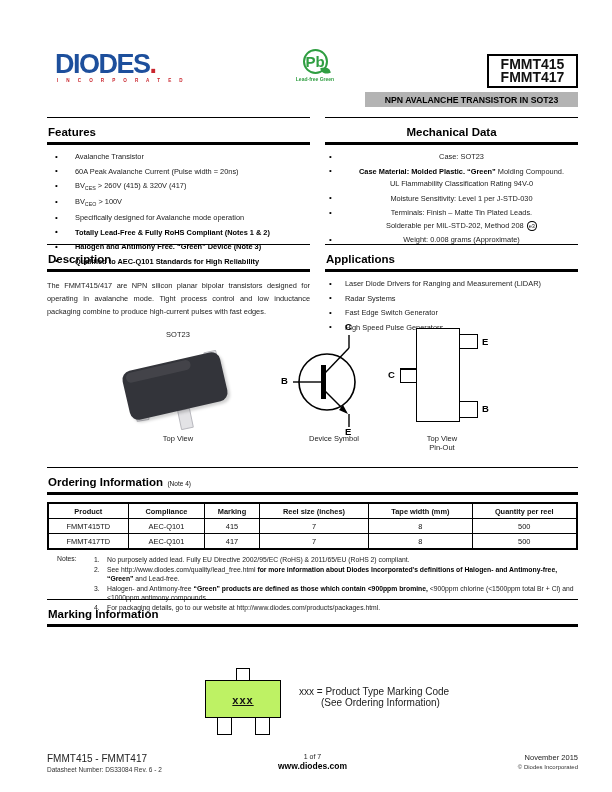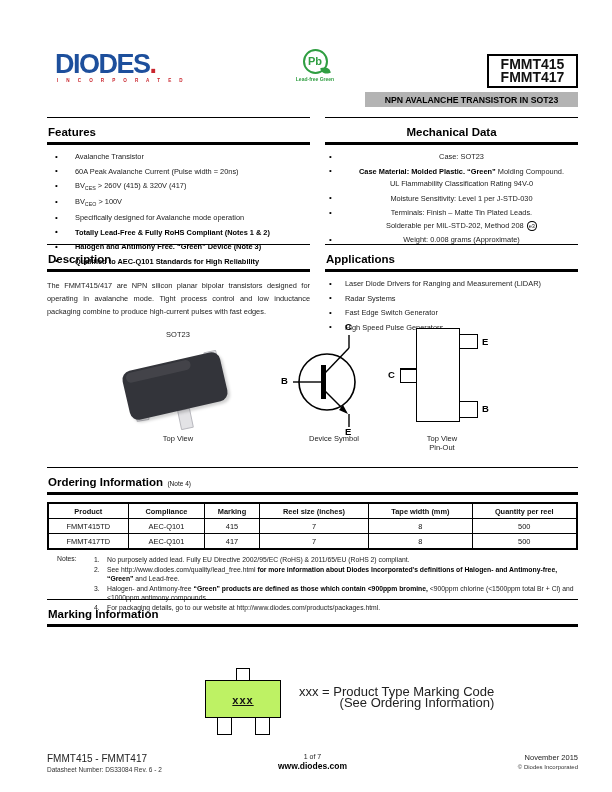--- a/index.html
+++ b/index.html
@@ -11,21 +11,21 @@
   }
 
   
   .logo { position:absolute; left:55px; top:50px; width:140px; }
   .logo-word { font-size:27px; font-weight:800; letter-spacing:-1.5px; color:#1d4f9c; line-height:28px; font-family:"Liberation Sans", sans-serif; }
   .logo-dot { color:#c9252d; }
   .logo-sub { margin-top:0px; font-size:4.6px; font-weight:bold; color:#c9252d; letter-spacing:3.4px; padding-left:2px; }
 
   .pb-badge { position:absolute; left:292px; top:49px; width:46px; text-align:center; }
   .pb-circle { width:25px; height:25px; border:2.2px solid #2f9e41; border-radius:50%;
-    margin:0 auto; color:#2f9e41; font-weight:bold; font-size:11px; line-height:21px; position:relative; background:#fff; }
+    margin:0 auto; color:#2f9e41; font-weight:bold; font-size:15px; line-height:21px; position:relative; background:#fff; }
   .pb-leaf { position:absolute; right:-4px; bottom:-2px; width:9px; height:7px; background:#2f9e41;
     border-radius:0 80% 0 80%; transform:rotate(-15deg); }
   .pb-label { margin-top:2px; font-size:5px; font-weight:bold; color:#2f9e41; }
 
   .part-box { position:absolute; left:487px; top:54px; width:91px; border:2px solid #000;
     text-align:center; font-weight:bold; font-size:14px; line-height:13px; padding:2px 0; background:#fff; }
 
   .title-bar { position:absolute; left:365px; top:92px; width:213px; background:#b3b3b3;
     color:#000; font-weight:bold; font-size:8.7px; text-align:center; padding:2.5px 0 2px; }
 
@@ -74,21 +74,21 @@
   .notes { display:flex; margin-top:5px; padding-left:10px; }
   .notes-label { width:37px; font-size:6.8px; color:#222; flex:none; }
   .notes-body { flex:1; }
   .note-line { position:relative; font-size:6.8px; line-height:9.3px; color:#222; padding-left:13px; margin-bottom:0.5px; }
   .note-line .num { position:absolute; left:0; top:0; }
 
   
   .mark-pkg-body { position:absolute; border:1.4px solid #000; background:#bef264; text-align:center;text-decoration:underline; }
   .mark-code { font-weight:bold; font-size:11px; letter-spacing:1px; }
   .mark-lead { position:absolute; border:1.2px solid #000; background:#fff; }
-  .mark-legend { position:absolute; font-size:13px; line-height:11px; color:#222;text-align:right; }
+  .mark-legend { position:absolute; font-size:10px; line-height:11px; color:#222; }
   .mark-legend .ind { padding-left:22px; }
 
   
   .footer { position:absolute; left:47px; top:753px; width:531px; display:flex; }
   .f-left { flex:1.2; }
   .f-center { flex:1; text-align:center; }
   .f-right { flex:1.2; text-align:right; }
   .f-part { font-size:10px; color:#222; }
   .f-ds { font-size:6.5px; color:#333; margin-top:2px; }
   .f-page { font-size:7px; color:#222; }

